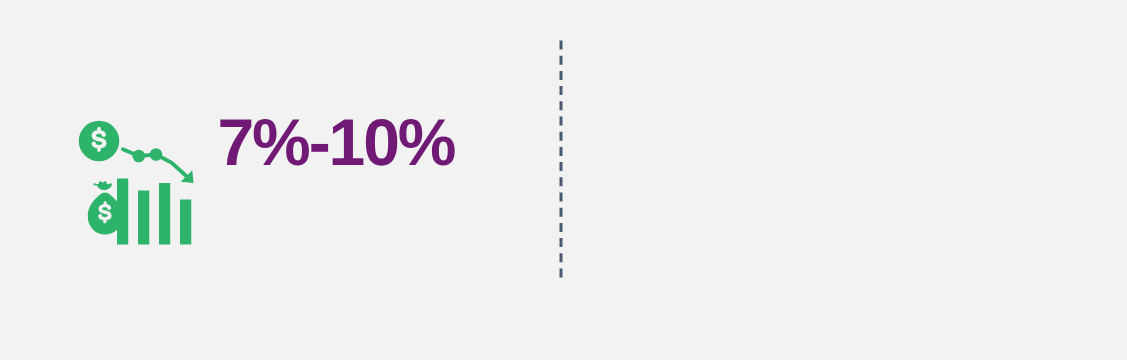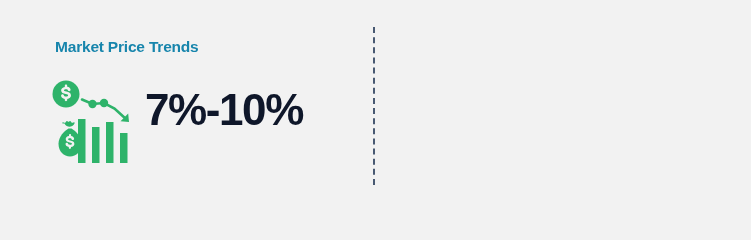--- a/index.html
+++ b/index.html
@@ -67,37 +67,36 @@
   }
   .subhead {
     font-size: 19.5px;
     line-height: 23px;
     color: #1d3557;
     font-weight: normal;
     letter-spacing: -0.3px;
     white-space: nowrap;
   }
   .bigstat {
-    margin-top: 17px;
+    margin-top: 3px;
     font-size: 44px;
     line-height: 46px;
     font-weight: bold;
-    color: #0f172a;
+    color: #701a75;
     letter-spacing: -1.4px;
     white-space: nowrap;
   }
 </style>
 </head>
 <body>
 
 <div class="infographic">
 
   <div class="panel panel-left">
 
-    <div class="panel-title">Market Price Trends</div>
 
     <div class="left-icon">
       <svg viewBox="0 0 82 88" width="82" height="88">
         <g fill="#2eb36a">
 
           <circle cx="14" cy="17" r="13.5"></circle>
           <path d="M14 7.5c0.7 0 1.2 0.5 1.2 1.2v1.1c1.9 0.3 3.4 1.4 3.4 3 0 0.8-0.6 1.4-1.4 1.4s-1.4-0.6-1.4-1.2c0-0.4-0.7-0.8-1.8-0.8-1.2 0-2 0.5-2 1.1 0 0.6 0.5 0.9 2.4 1.3 2.5 0.5 4.6 1.3 4.6 3.9 0 1.8-1.5 3.1-3.8 3.4v1.1c0 0.7-0.5 1.2-1.2 1.2s-1.2-0.5-1.2-1.2v-1.1c-2.1-0.3-3.7-1.5-3.7-3.2 0-0.8 0.6-1.4 1.4-1.4s1.4 0.6 1.4 1.3c0 0.5 0.9 1 2.1 1 1.3 0 2.1-0.5 2.1-1.2 0-0.6-0.5-0.9-2.5-1.3-2.4-0.5-4.5-1.3-4.5-3.8 0-1.8 1.5-3.1 3.7-3.4v-1.1c0-0.7 0.5-1.2 1.2-1.2z" fill="#f2f2f2"></path>
 
           <path d="M30 22.5 L40.5 27 L52 26 L62.5 31.5 L74 42" stroke="#2eb36a" stroke-width="2.6" fill="none" stroke-linecap="round"></path>
           <circle cx="40.5" cy="27" r="4.2"></circle>

